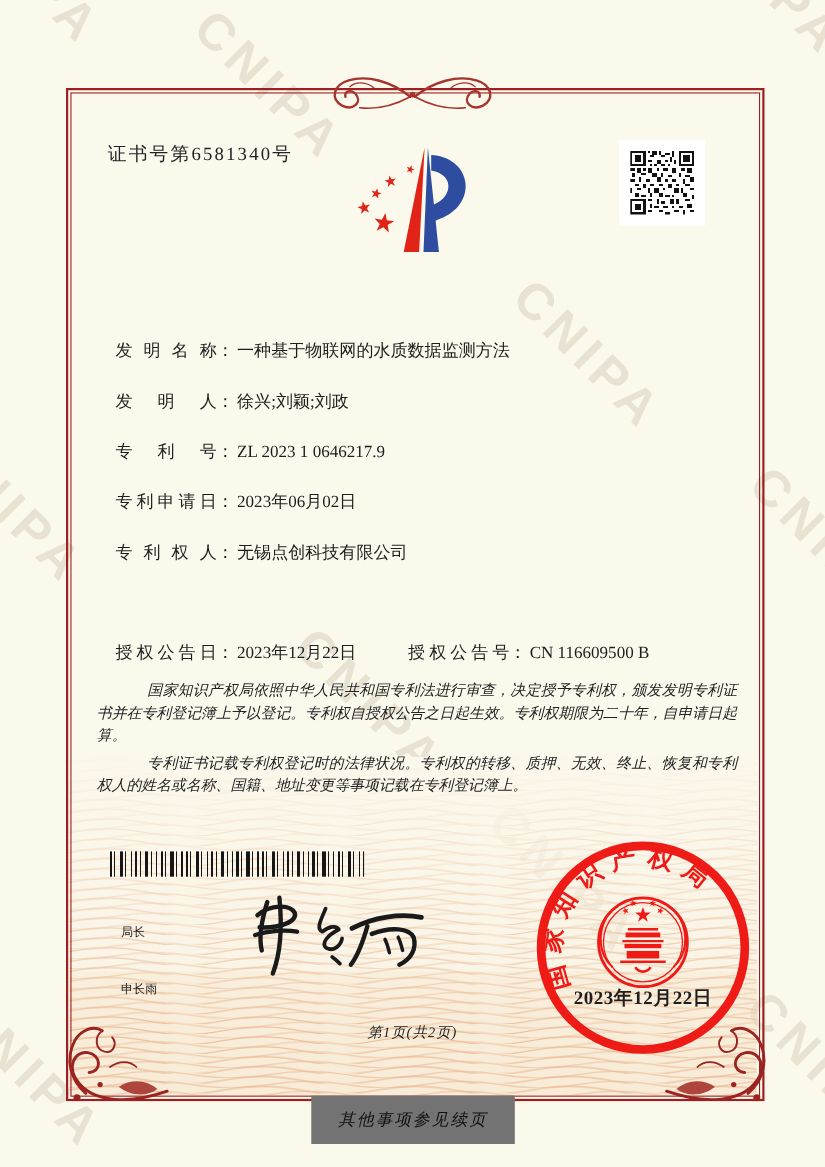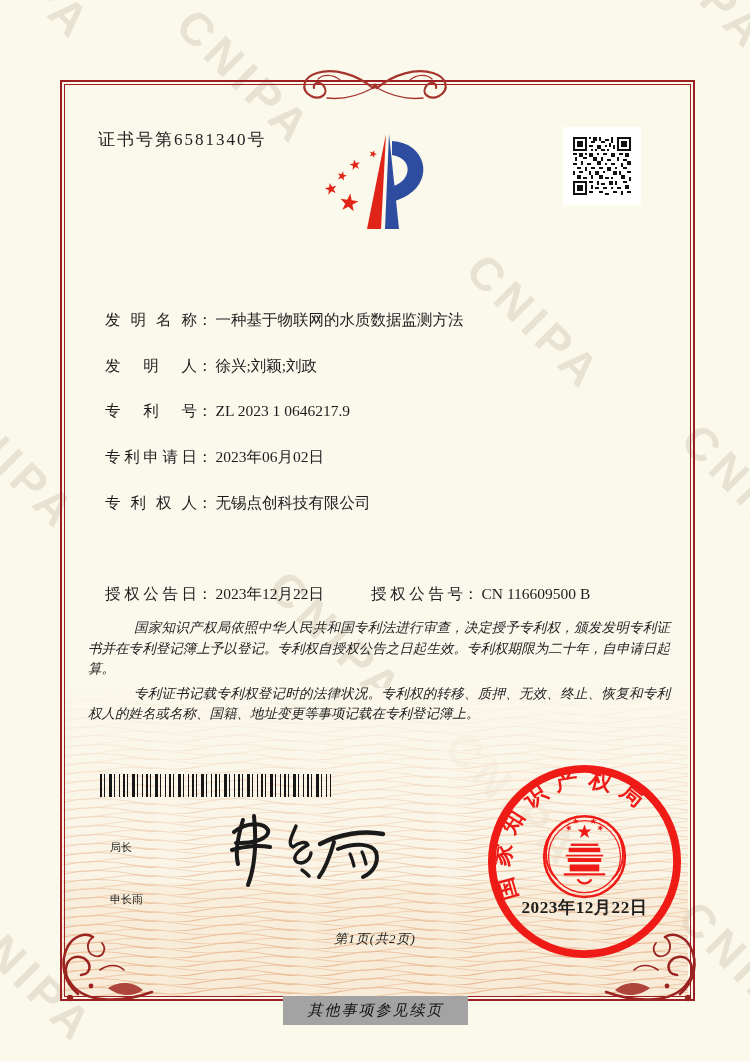--- a/index.html
+++ b/index.html
@@ -44,21 +44,21 @@
         #161616 19px 20px,rgba(0,0,0,0) 20px 23px);}
   
   .off{position:absolute;left:110px;z-index:3;font-family:Liberation Mono, monospace;
        font-size:11px;color:#1b1b1b;font-weight:500;}
   .sig{position:absolute;left:198px;top:792px;z-index:3;}
   
   .seal{position:absolute;left:486px;top:763px;z-index:4;opacity:.95;}
   
   .pagefoot{position:absolute;left:0;top:930px;width:100%;text-align:center;font-size:13px;
             color:#222;z-index:3;letter-spacing:1px;font-style:italic;}
-  .contbox{position:absolute;left:283px;top:996px;width:185px;height:29px;background:#a3a3a3;z-index:3;
+  .contbox{position:absolute;left:283px;top:996px;width:185px;height:44px;background:#737373;z-index:3;
            display:flex;align-items:center;justify-content:center;font-size:15px;font-style:italic;
            letter-spacing:2px;color:#111;}
   
   .orn-top{position:absolute;left:270px;top:58px;z-index:2;}
   .orn-bl{position:absolute;left:48px;top:930px;z-index:2;}
   .orn-br{position:absolute;left:602px;top:930px;z-index:2;transform:scaleX(-1);}
 </style>
 </head>
 <body>
 

